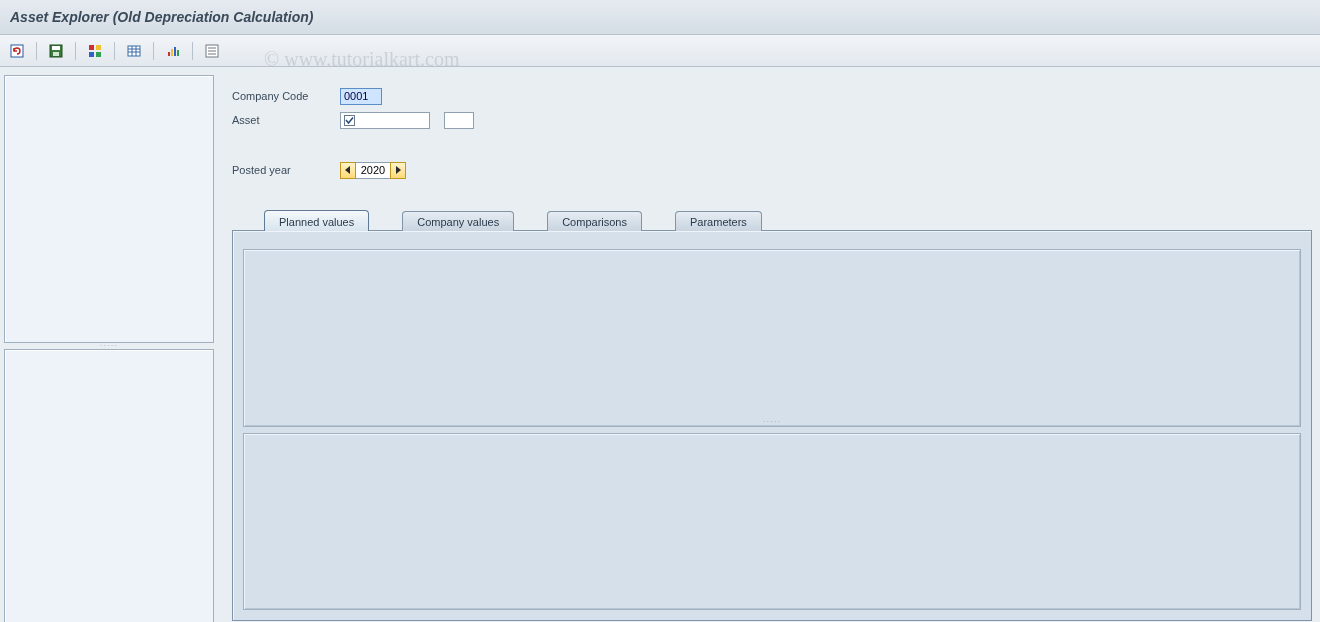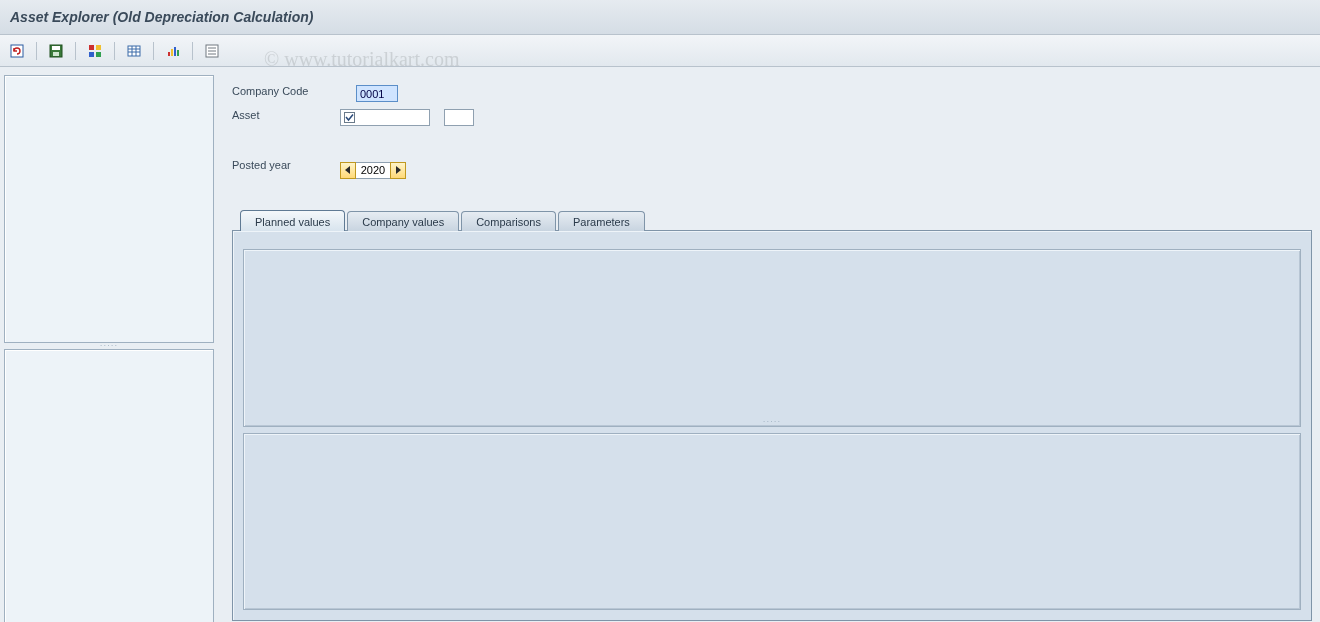--- a/index.html
+++ b/index.html
@@ -77,35 +77,35 @@
 
   .right-col {
     flex: 1;
     padding: 18px 8px 8px 14px;
     display: flex;
     flex-direction: column;
   }
 
   .form-row {
     display: flex;
+    align-items: center;
     height: 22px;
     margin-bottom: 2px;
   }
   .form-label {
     width: 108px;
     color: #3a4a5a;
   }
   .text-input {
     height: 17px;
     border: 1px solid #8fa0b0;
     background: #fff;
     font-size: 11px;
     padding: 0 3px;
     font-family: Arial;
-    margin-left: 16px;
   }
   .text-input.selected { background: #cfe4ff; border-color: #5b8ec8; color:#004; }
   .check-input {
     width: 90px; height: 17px;
     border: 1px solid #8fa0b0;
     background: #fff;
     display:flex; align-items:center; padding-left:3px;
   }
   .small-box { width: 30px; height: 17px; border: 1px solid #8fa0b0; background:#fff; }
 
@@ -129,23 +129,24 @@
     text-align:center;
     font-size:11px;
     line-height:15px;
   }
 
   .gap { height: 26px; }
 
   .tabstrip {
     display: flex;
     align-items: center;
-    margin-left: 8px;
+    margin-left: 32px;
     position: relative;
     z-index: 2;
+    gap: 31px;
   }
   .tab {
     padding: 4px 14px 3px 14px;
     border: 1px solid #7f94a8;
     border-bottom: none;
     margin-right: 2px;
     background: linear-gradient(#e6ecf2, #c8d4e0);
     color: #2a3a4a;
     border-radius: 4px 4px 0 0;
     cursor: pointer;

